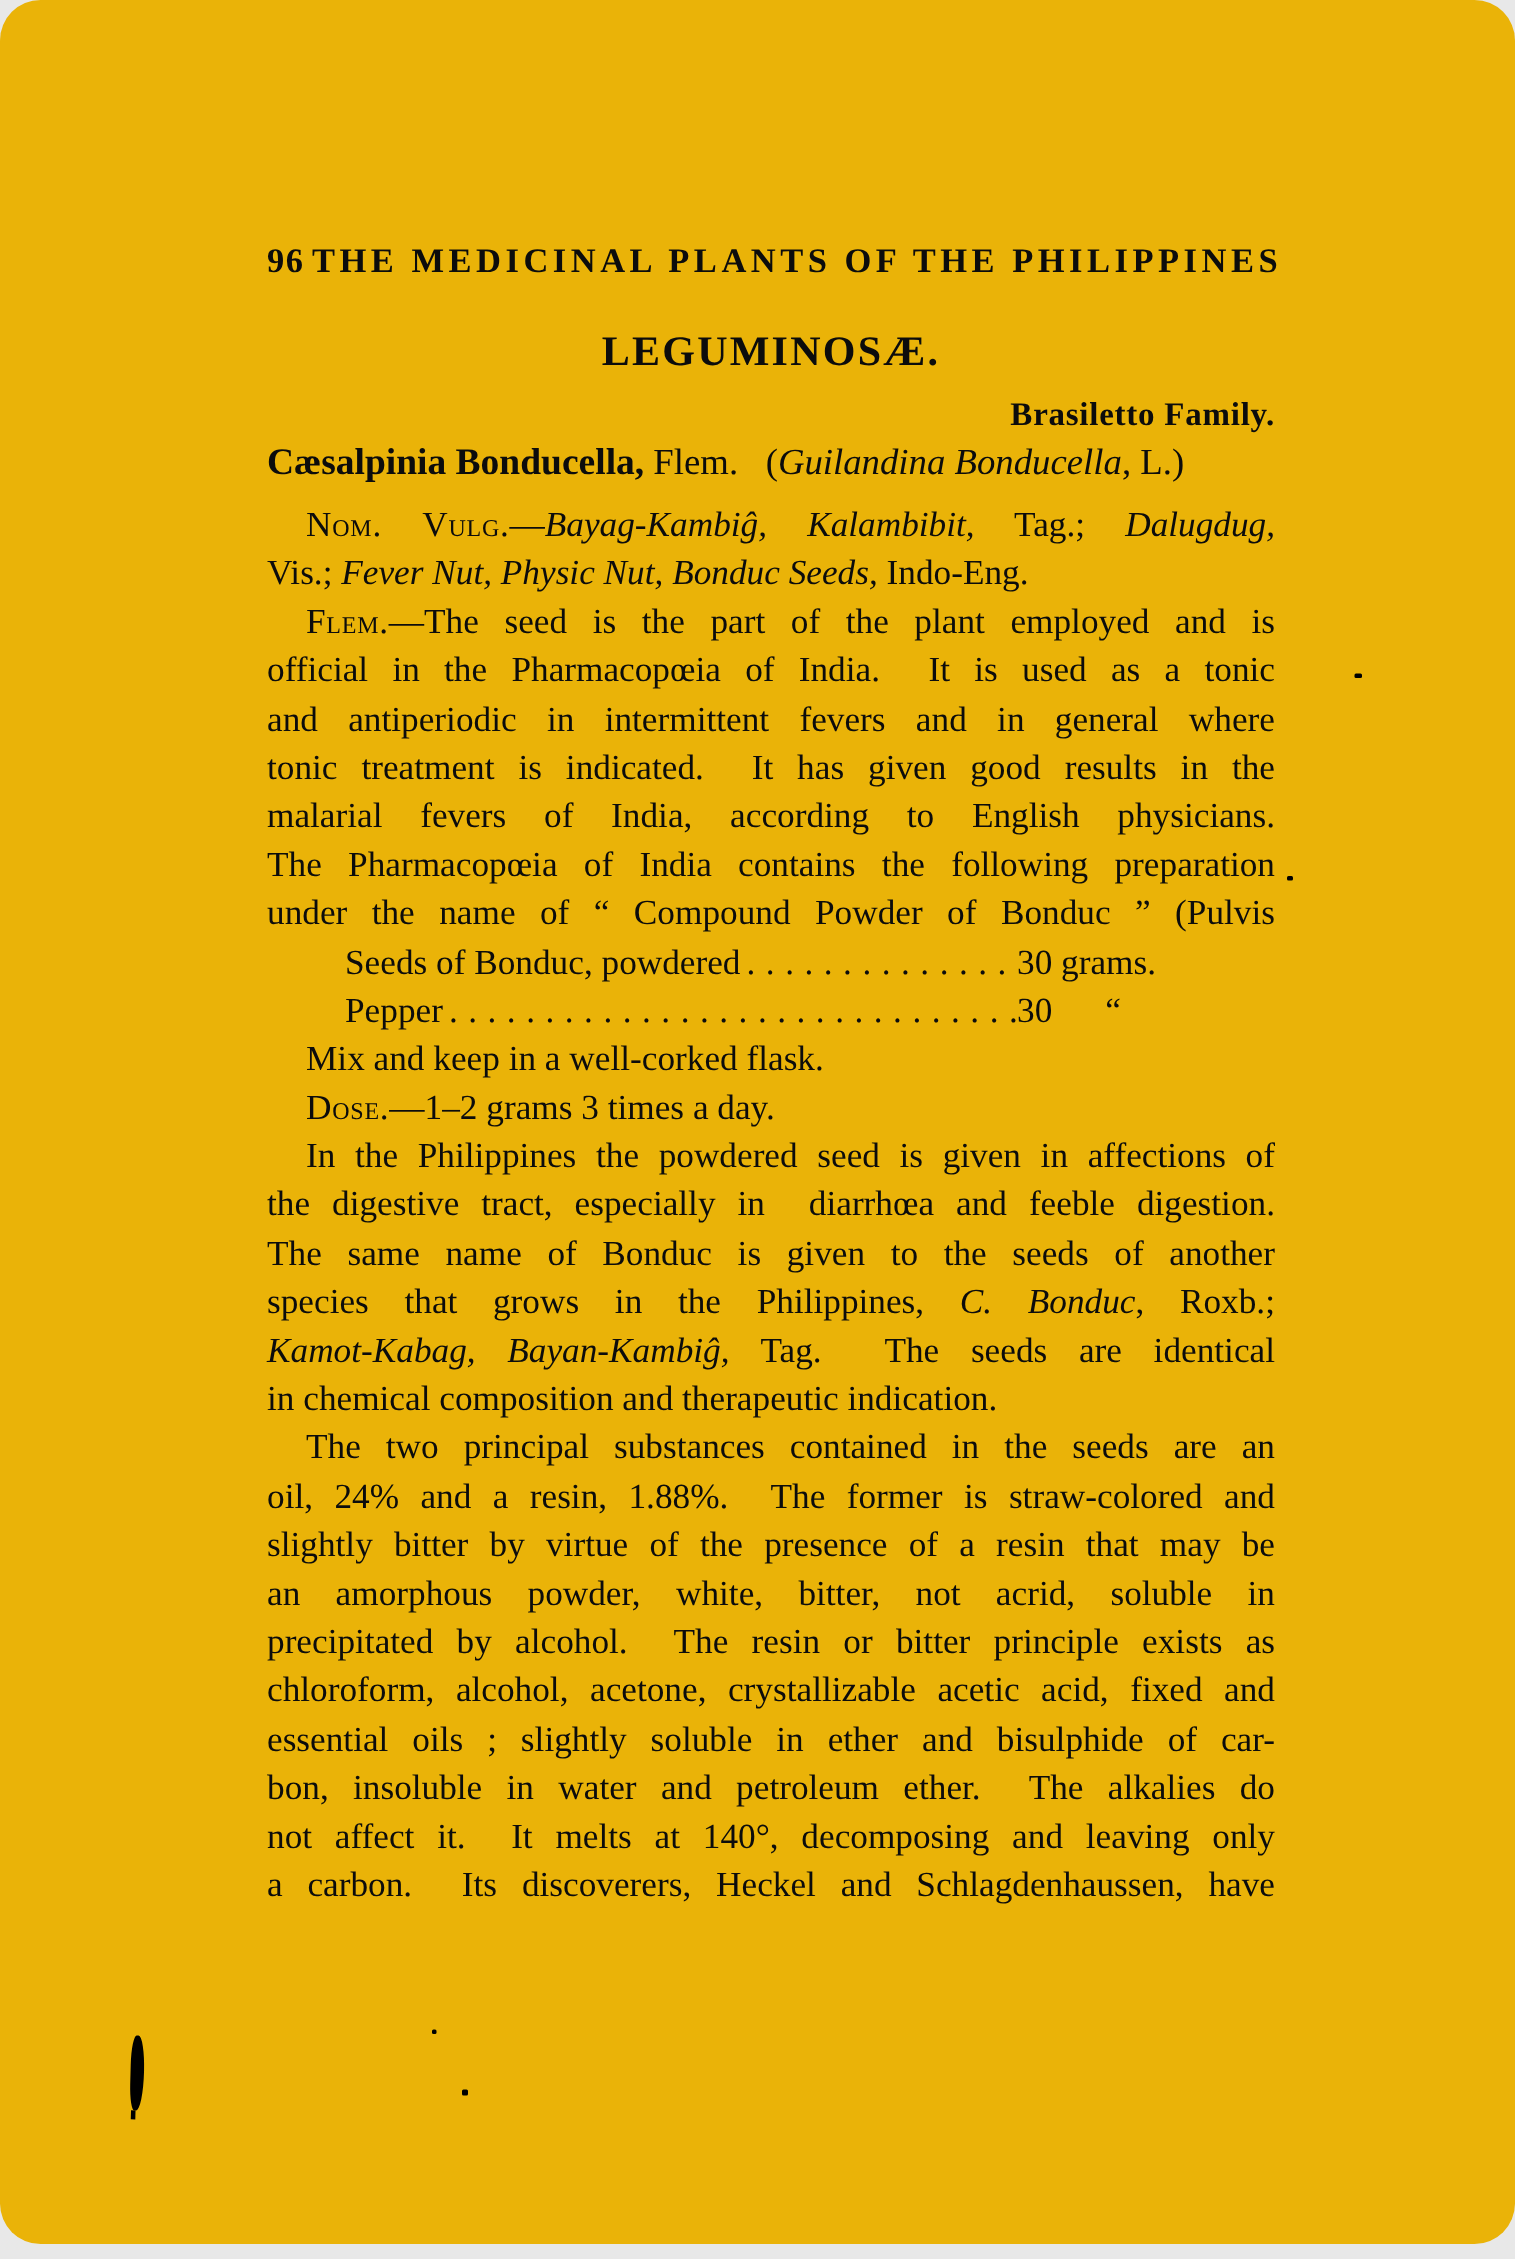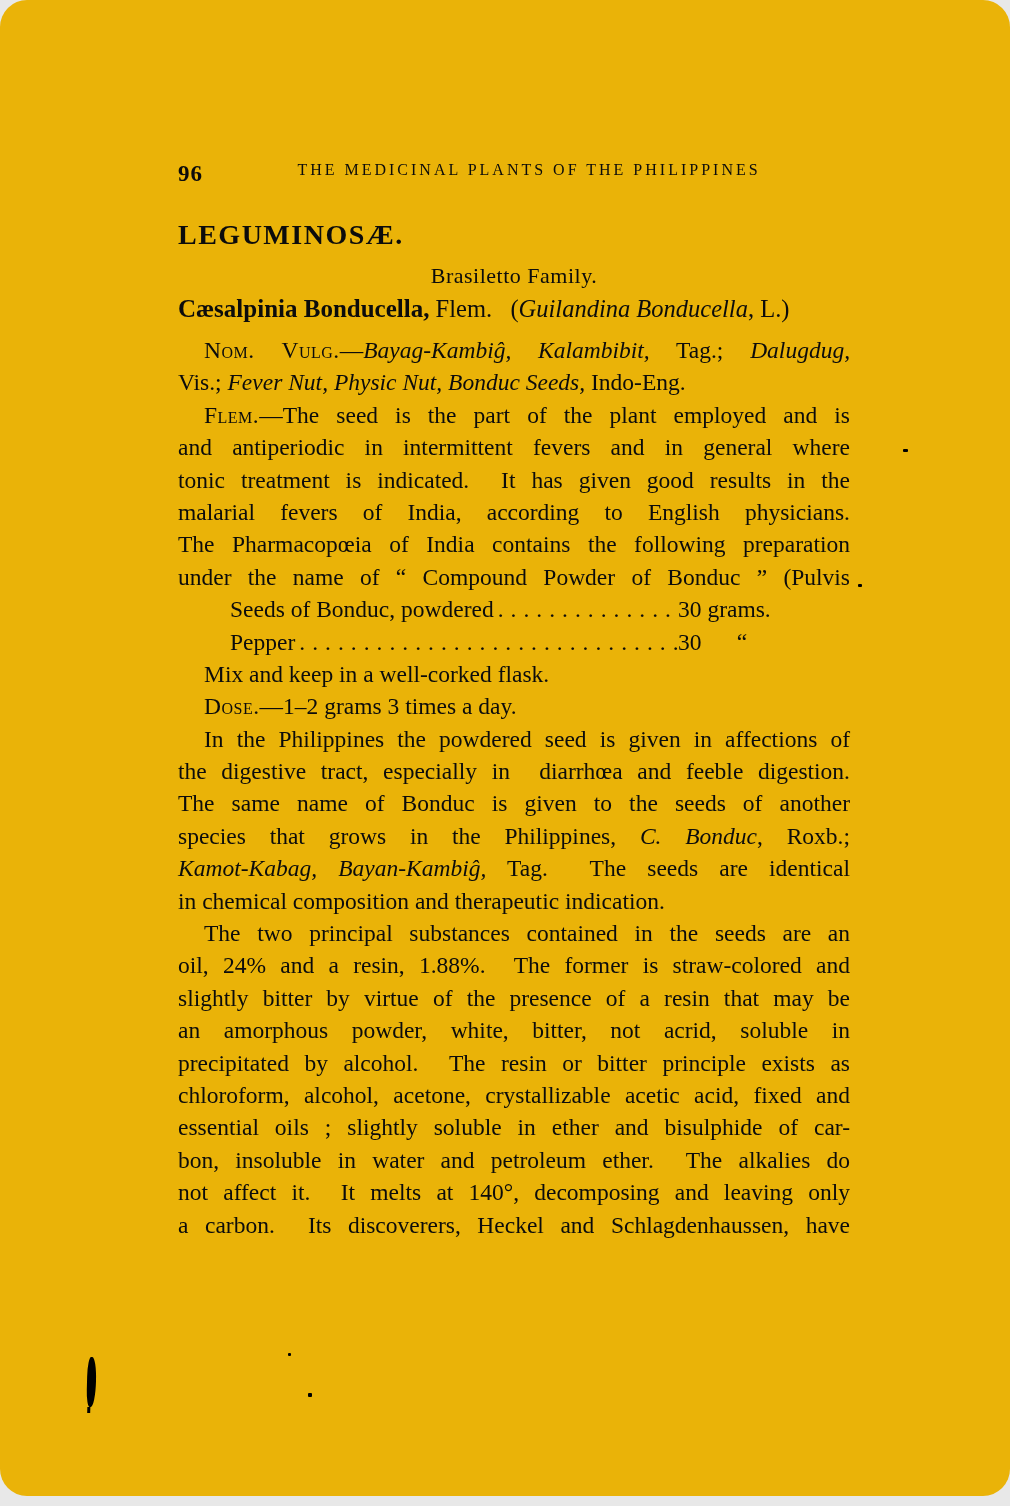--- a/index.html
+++ b/index.html
@@ -14,31 +14,31 @@
   }
   .running-head{
     position:absolute;top:161px;left:178px;width:672px;height:26px;
   }
   .page-number{
     position:absolute;left:0;top:0;
     font-size:23px;font-weight:bold;letter-spacing:1px;
   }
   .running-title{
     display:block;text-align:center;
-    font-size:16px;font-weight:normal;letter-spacing:3px;
+    font-size:23px;font-weight:bold;letter-spacing:3px;
     padding-left:30px;
     white-space:nowrap;
   }
   .family-heading{
     position:absolute;top:219px;left:178px;width:672px;
-    text-align:left;font-size:28px;font-weight:bold;letter-spacing:1.5px;
+    text-align:center;font-size:28px;font-weight:bold;letter-spacing:1.5px;
   }
   .family-subheading{
     position:absolute;top:263px;left:178px;width:672px;
-    text-align:center;font-size:22px;font-weight:normal;letter-spacing:0.5px;
+    text-align:right;font-size:22px;font-weight:bold;letter-spacing:0.5px;
   }
   .species-line{
     position:absolute;top:295px;left:178px;width:672px;
     font-size:24.5px;white-space:pre-wrap;
   }
   .species-line .s-b{font-size:25px;}
   .body-text{
     position:absolute;top:334px;left:178px;width:672px;
     font-size:23.5px;line-height:32.4px;
   }
@@ -96,20 +96,21 @@
 
   <div class="species-line"><span class="s-b">Cæsalpinia Bonducella,</span><span class="s-r"> Flem.   (</span><span class="s-i">Guilandina Bonducella</span><span class="s-r">, L.)</span></div>
 
   <div class="body-text">
       <div class="para">
         <div class="line indent"><span class="s-sc">Nom. Vulg.</span><span class="s-r">—</span><span class="s-i">Bayag-Kambiĝ, Kalambibit,</span><span class="s-r"> Tag.; </span><span class="s-i">Dalugdug,</span></div>
         <div class="line last"><span class="s-r">Vis.; </span><span class="s-i">Fever Nut, Physic Nut, Bonduc Seeds,</span><span class="s-r"> Indo-Eng.</span></div>
       </div>
       <div class="para">
         <div class="line indent"><span class="s-sc">Flem.</span><span class="s-r">—The seed is the part of the plant employed and is</span></div>
+        <div class="line"><span class="s-r">official in the Pharmacopœia of India.  It is used as a tonic</span></div>
         <div class="line"><span class="s-r">and antiperiodic in intermittent fevers and in general where</span></div>
         <div class="line"><span class="s-r">tonic treatment is indicated.  It has given good results in the</span></div>
         <div class="line"><span class="s-r">malarial fevers of India, according to English physicians.</span></div>
         <div class="line"><span class="s-r">The Pharmacopœia of India contains the following preparation</span></div>
         <div class="line"><span class="s-r">under the name of “ Compound Powder of Bonduc ” (Pulvis</span></div>
       </div>
       <div class="para">
         <div class="leader-row">
           <span class="leader-label">Seeds of Bonduc, powdered</span>
           <span class="leader-dots">............................................................</span>

